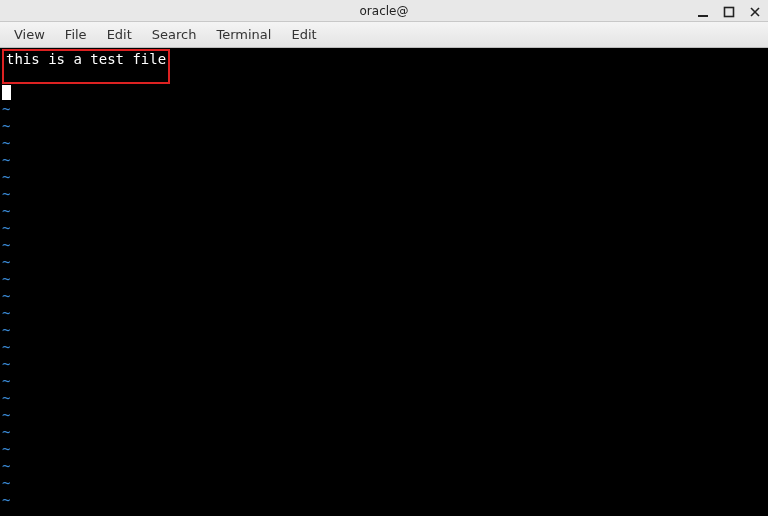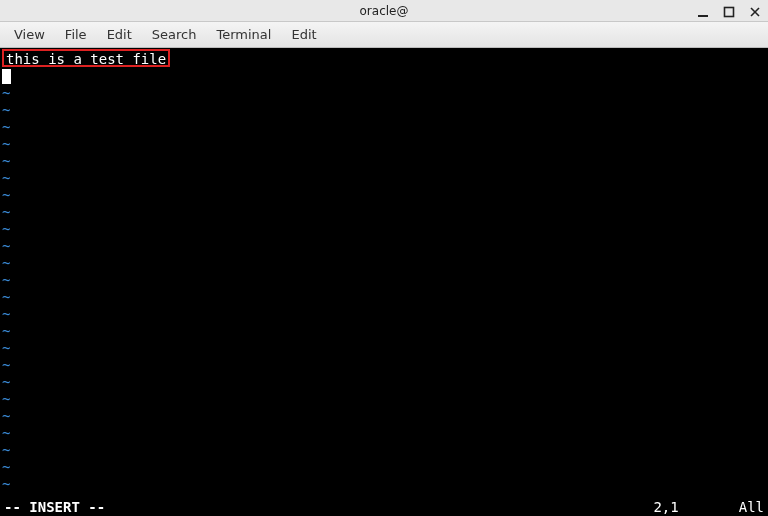--- a/index.html
+++ b/index.html
@@ -68,21 +68,21 @@
   }
   .terminal-content {
     position: absolute;
     top: 0; left: 0; right: 0;
     padding: 1px 2px 0 2px;
   }
   .line1 {
     display: inline-block;
     border: 2px solid #d22;
     padding: 0 2px;
-    height: 18px;
+    height: 35px;
     line-height: 16px;
     white-space: pre;
     color: #fff;
   }
   .line2-cursor {
     display: inline-block;
     width: 9px;
     height: 15px;
     background: #fff;
     vertical-align: text-bottom;
@@ -168,19 +168,13 @@
         <span class="tilde">~</span>
         <span class="tilde">~</span>
         <span class="tilde">~</span>
         <span class="tilde">~</span>
         <span class="tilde">~</span>
         <span class="tilde">~</span>
         <span class="tilde">~</span>
         <span class="tilde">~</span>
       </div>
   </div>
-  <div class="statusbar">
-    <span class="mode">-- INSERT --</span>
-    <span class="spacer"></span>
-    <span class="pos">2,1</span>
-    <span>All</span>
-  </div>
 </div>
 
 </body></html>

